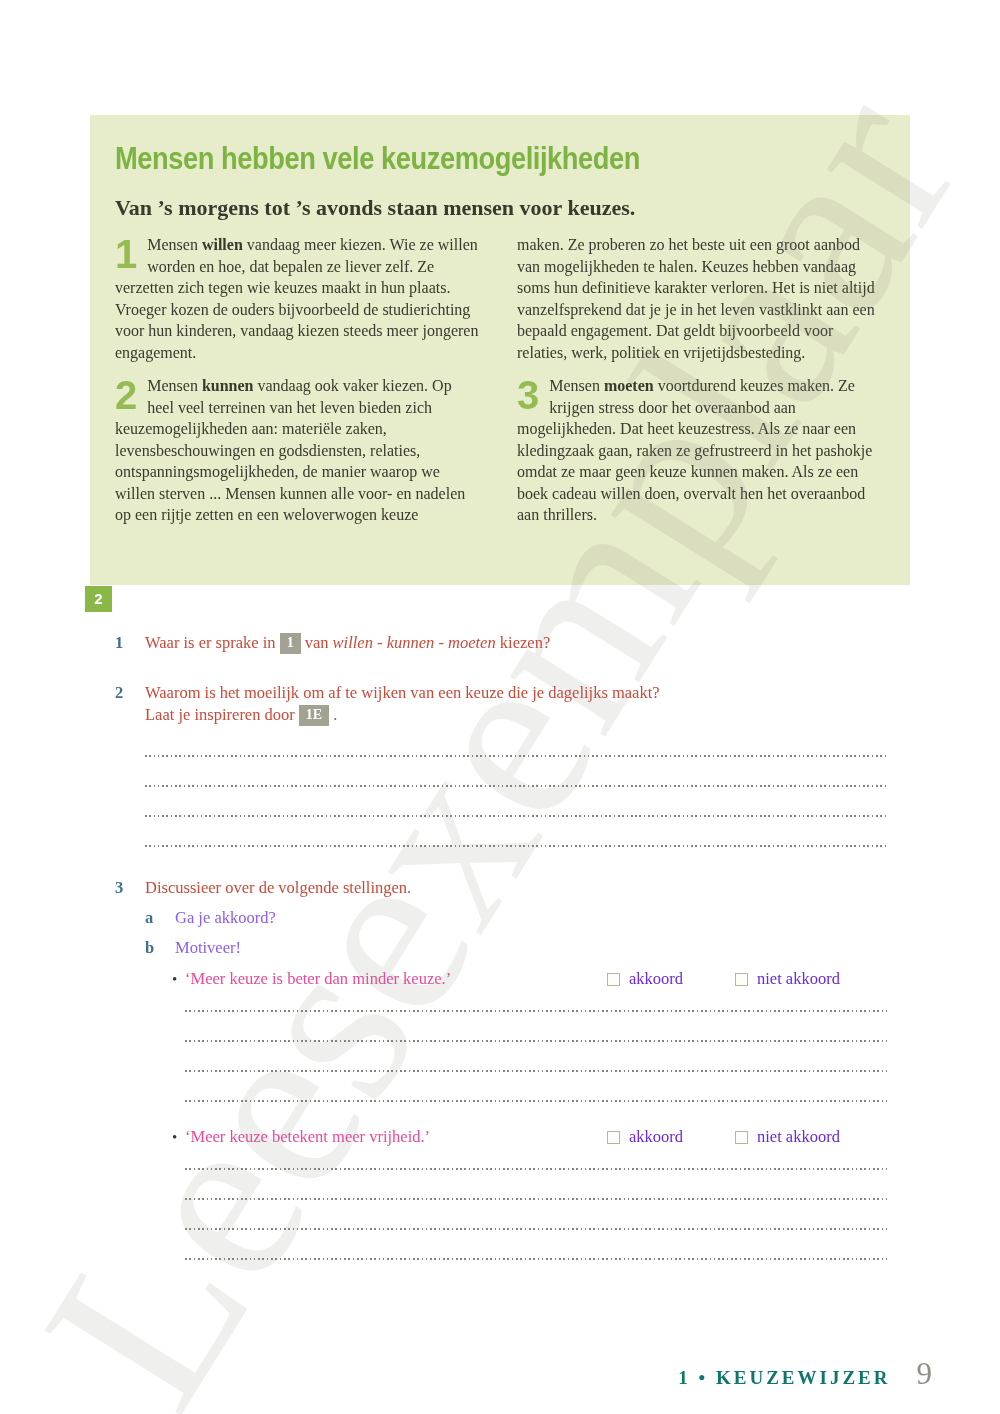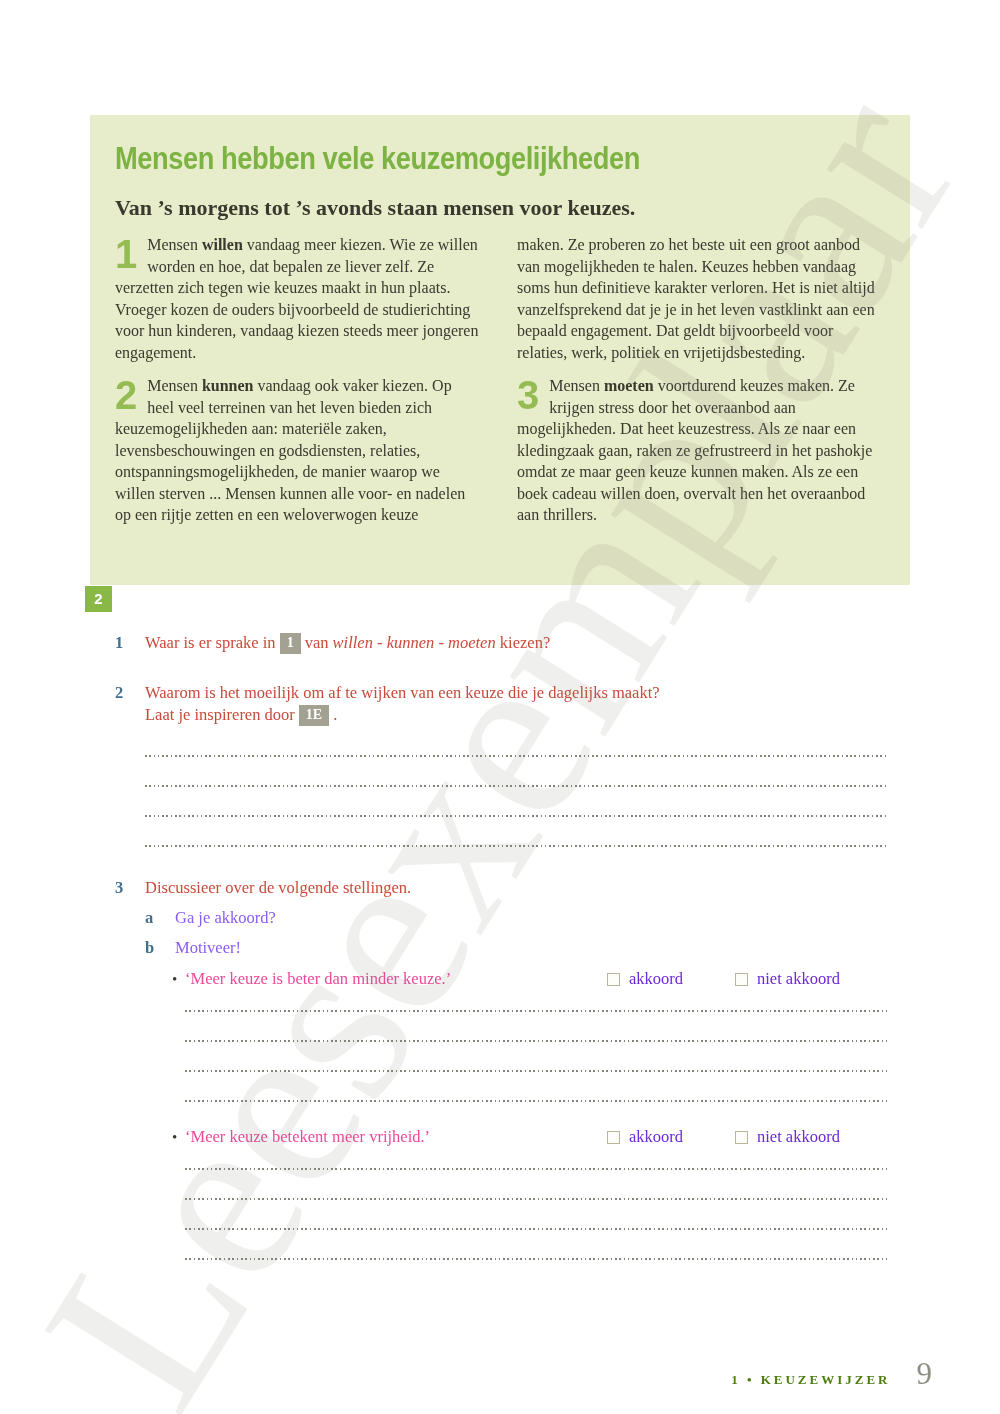--- a/index.html
+++ b/index.html
@@ -52,21 +52,21 @@
   .opt{display:flex;align-items:center;width:128px;}
   .opt.second{width:140px;margin-left:0;}
   .checkbox{width:13px;height:13px;border:1.5px solid #b9b49a;background:#fdfdfa;
             box-sizing:border-box;margin-right:9px;flex:0 0 13px;}
   .opt-label{color:#6d28d9;}
   .stmt2{margin-top:22px;}
 
   
   .footer{position:absolute;left:0;top:1356px;width:932px;display:flex;
           justify-content:flex-end;align-items:baseline;gap:26px;}
-  .footer-chapter{font-size:13px;letter-spacing:3px;color:#4d7c0f;font-weight:bold;}
+  .footer-chapter{font-size:19px;letter-spacing:3px;color:#0f766e;font-weight:bold;}
   .footer-page{font-size:31px;color:#8e8e84;}
 
   
   .watermark{position:absolute;left:50%;top:53%;transform:translate(-50%,-50%) rotate(-58deg);
              font-family:"Liberation Serif",serif;font-size:245px;white-space:nowrap;
              color:rgba(135,135,125,0.13);z-index:5;pointer-events:none;}
 </style>
 </head>
 <body>
 

